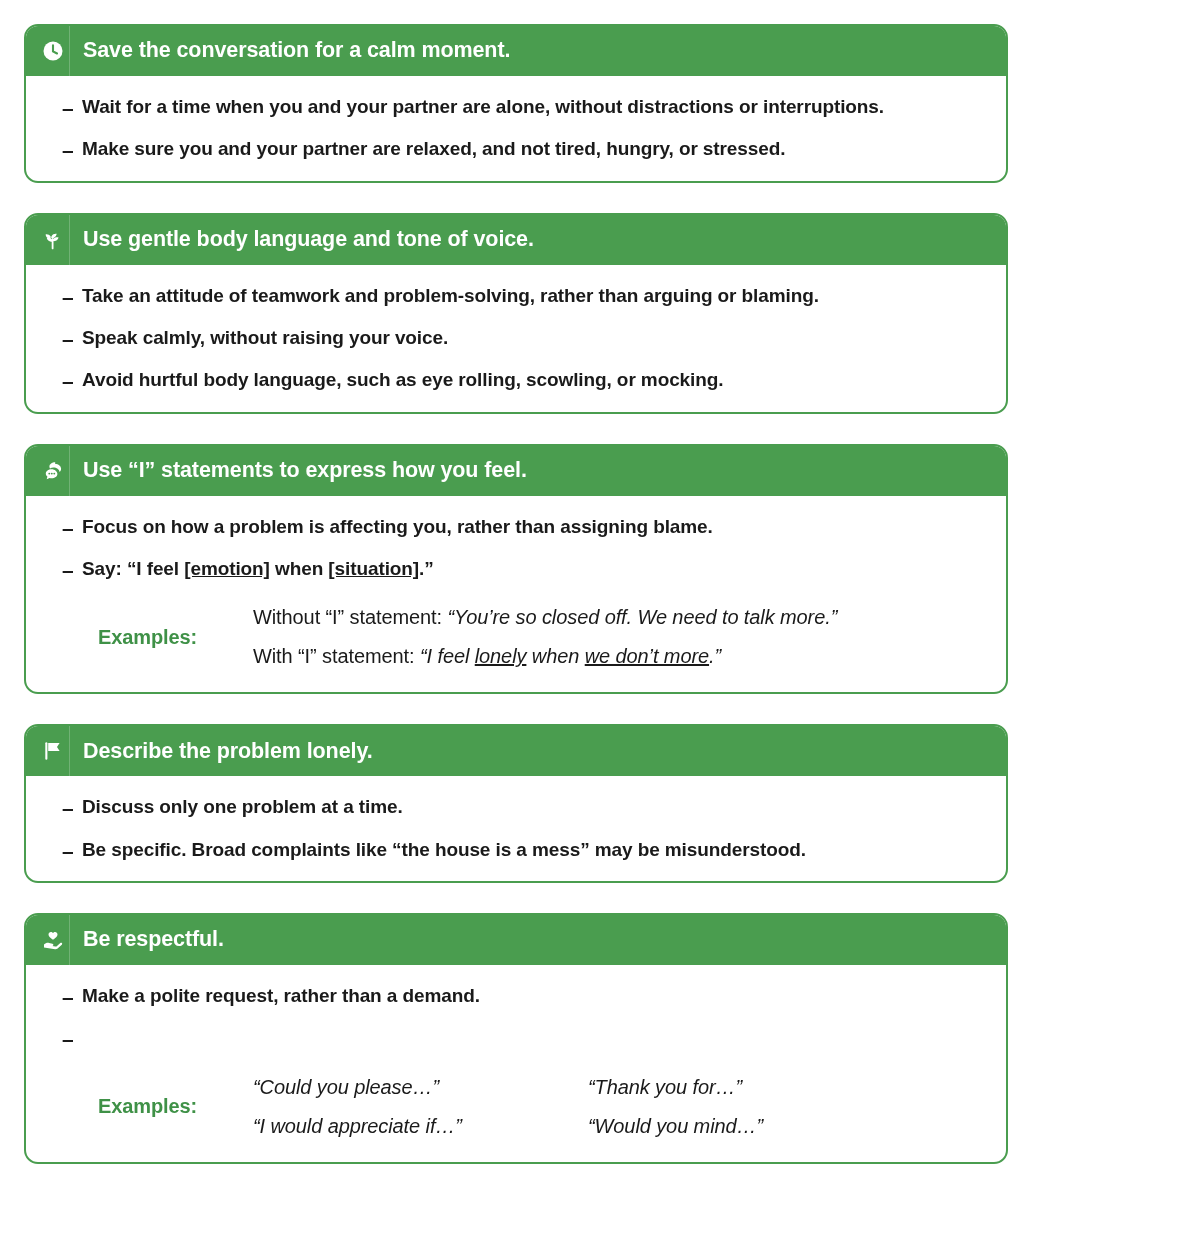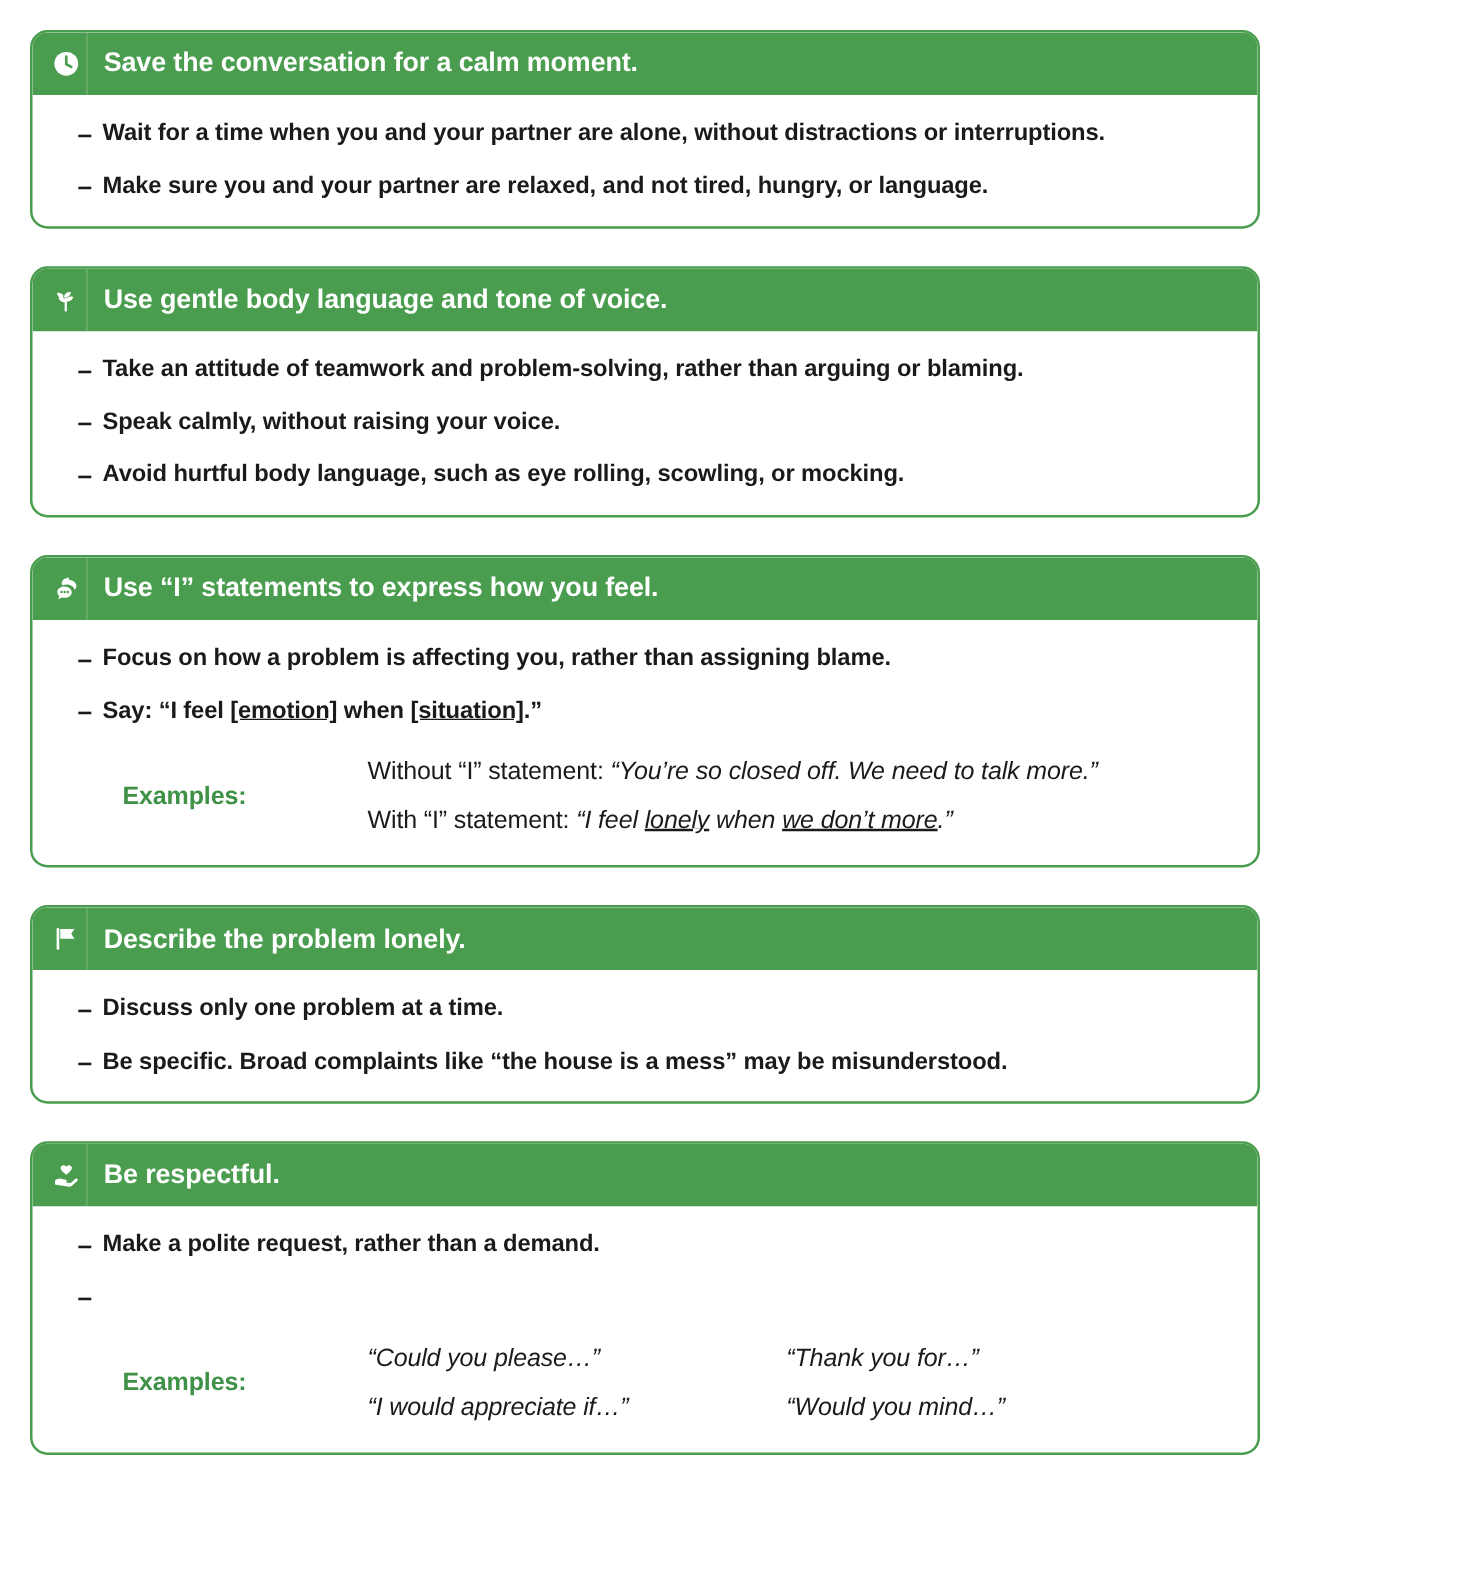--- a/index.html
+++ b/index.html
@@ -71,21 +71,20 @@
     font-size: 19px;
     line-height: 1.35;
     letter-spacing: -0.1px;
     font-weight: bold;
   }
   .examples-block {
     display: flex;
     align-items: center;
     margin-top: 2px;
     padding-left: 52px;
-    gap: 41px;
   }
   .examples-label {
     color: #3f9147;
     font-size: 20px;
     font-weight: bold;
     min-width: 155px;
     letter-spacing: -0.1px;
   }
   .examples-lines { flex: 1; }
   .ex-line {
@@ -125,21 +124,21 @@
       </span>
       <span class="card-title">Save the conversation for a calm moment.</span>
     </div>
     <div class="card-body">
       <div class="bullet-row">
         <span class="bullet-dash">–</span>
         <span class="bullet-text">Wait for a time when you and your partner are alone, without distractions or interruptions.</span>
       </div>
       <div class="bullet-row">
         <span class="bullet-dash">–</span>
-        <span class="bullet-text">Make sure you and your partner are relaxed, and not tired, hungry, or language.</span>
+        <span class="bullet-text">Make sure you and your partner are relaxed, and not tired, hungry, or stressed.</span>
       </div>
     </div>
   </div>
 
   <div class="card">
     <div class="card-header">
       <span class="card-header-icon">
         <svg width="24" height="24" viewBox="0 0 24 24" fill="#ffffff">
           <path d="M11.6 21.3c-.5 0-.9-.4-.9-.9V11c0-.5.4-.9.9-.9s.9.4.9.9v9.4c0 .5-.4.9-.9.9z"></path>
           <path d="M11.2 11.4c-1.4-1.5-3.5-2-5.4-1.3.5 2 2.2 3.4 4.2 3.6.6.1 1.2 0 1.8-.2-.1-.8-.3-1.5-.6-2.1z"></path>

